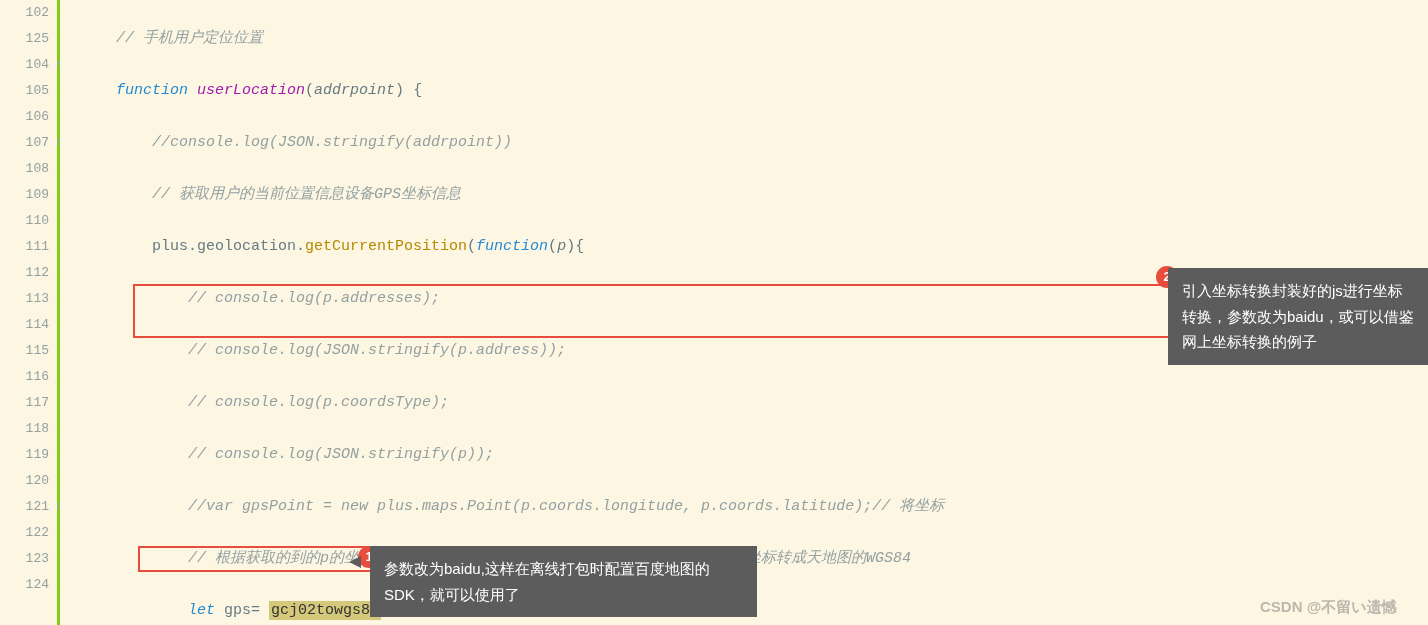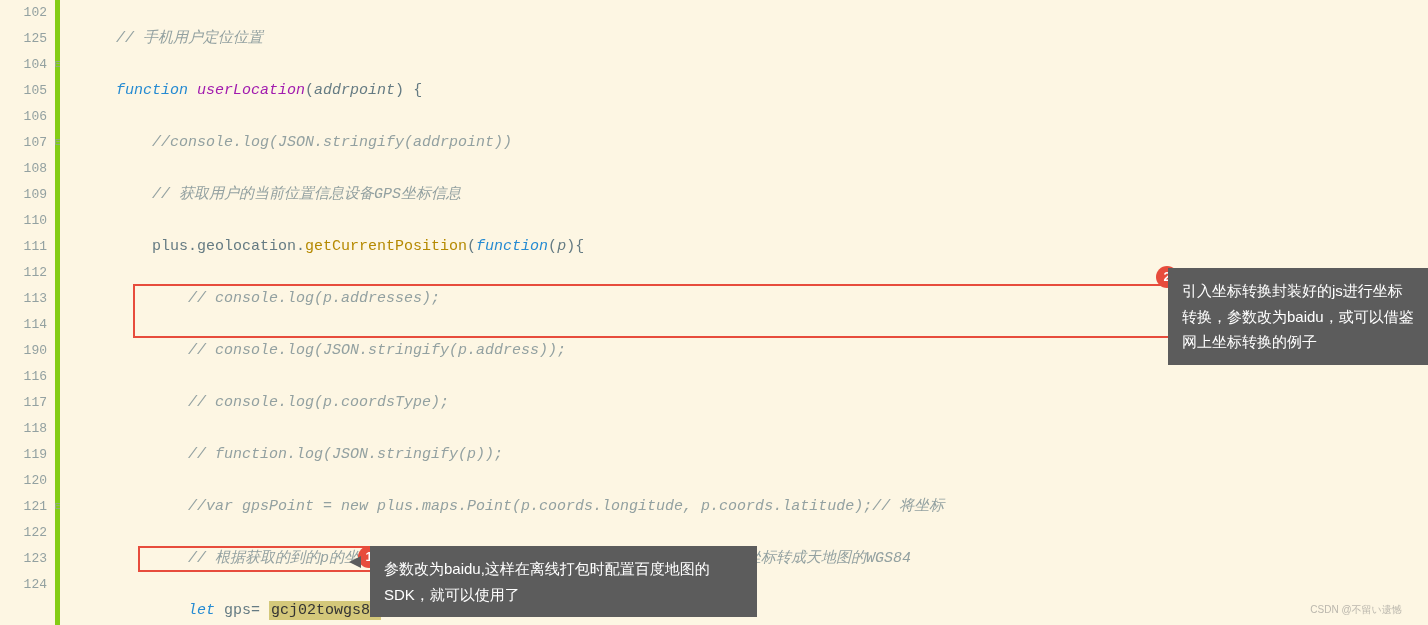--- a/index.html
+++ b/index.html
@@ -13,21 +13,21 @@
       width: 1428px;
       height: 625px;
     }
     .editor {
       display: flex;
       height: 100%;
     }
     .gutter {
       width: 60px;
       background: #fdf6e3;
-      border-right: 5px solid #84cc16;
+      border-right: 3px solid #84cc16;
       text-align: right;
       padding-right: 8px;
       color: #93a1a1;
       font-size: 13px;
       user-select: none;
       flex-shrink: 0;
     }
     .gutter-line {
       height: 26px;
       line-height: 26px;
@@ -126,64 +126,65 @@
       border-top: 6px solid transparent;
       border-bottom: 6px solid transparent;
       border-right: 12px solid #5c5c5c;
     }
     .watermark {
       position: absolute;
       right: 16px;
       bottom: 8px;
       color: rgba(120,120,120,0.5);
       font-family: "Microsoft YaHei", sans-serif;
-      font-size: 10px;
-      font-style: normal;
+      font-size: 15px;
+      font-style: normal;
+      font-weight: bold;
     }
   </style>
 </head>
 <body>
 
 <div class="editor">
   <div class="gutter">
     <div class="gutter-line">102</div>
     <div class="gutter-line">125</div>
     <div class="gutter-line">104<span class="fold-mark">⊟</span></div>
     <div class="gutter-line">105</div>
     <div class="gutter-line">106</div>
     <div class="gutter-line">107<span class="fold-mark">⊟</span></div>
     <div class="gutter-line">108</div>
     <div class="gutter-line">109</div>
     <div class="gutter-line">110</div>
     <div class="gutter-line">111</div>
     <div class="gutter-line">112</div>
     <div class="gutter-line">113</div>
     <div class="gutter-line">114</div>
-    <div class="gutter-line">190</div>
+    <div class="gutter-line">115</div>
     <div class="gutter-line">116</div>
     <div class="gutter-line">117</div>
     <div class="gutter-line">118</div>
     <div class="gutter-line">119</div>
     <div class="gutter-line">120</div>
     <div class="gutter-line">121<span class="fold-mark">⊟</span></div>
     <div class="gutter-line">122</div>
     <div class="gutter-line">123</div>
     <div class="gutter-line">124</div>
   </div>
 
   <div class="code-area">
 <div class="code-line">    <span class="comment">// 手机用户定位位置</span></div>
 <div class="code-line">    <span class="keyword">function</span> <span class="function-name">userLocation</span><span class="punct">(</span><span class="param">addrpoint</span><span class="punct">)</span><span class="punct"> {</span></div>
 <div class="code-line">        <span class="comment">//console.log(JSON.stringify(addrpoint))</span></div>
 <div class="code-line">        <span class="comment">// 获取用户的当前位置信息设备GPS坐标信息</span></div>
 <div class="code-line">        <span class="identifier">plus.geolocation.</span><span class="method">getCurrentPosition</span><span class="punct">(</span><span class="keyword">function</span><span class="punct">(</span><span class="param">p</span><span class="punct">){</span></div>
 <div class="code-line">            <span class="comment">// console.log(p.addresses);</span></div>
 <div class="code-line">            <span class="comment">// console.log(JSON.stringify(p.address));</span></div>
 <div class="code-line">            <span class="comment">// console.log(p.coordsType);</span></div>
-<div class="code-line">            <span class="comment">// function.log(JSON.stringify(p));</span></div>
+<div class="code-line">            <span class="comment">// console.log(JSON.stringify(p));</span></div>
 <div class="code-line">            <span class="comment">//var gpsPoint = new plus.maps.Point(p.coords.longitude, p.coords.latitude);// 将坐标</span></div>
 <div class="code-line">            <span class="comment">// 根据获取的到的p的坐标系类型为gcj02，然后调用封装好的js的方法 把gcj02坐标转成天地图的WGS84</span></div>
 <div class="code-line">            <span class="keyword">let</span><span class="identifier"> gps= </span><span class="highlight-yellow">gcj02towgs84</span><span class="identifier">(p.coords.longitude, p.coords.latitude);</span></div>
 
 
 
 
 
 
 

